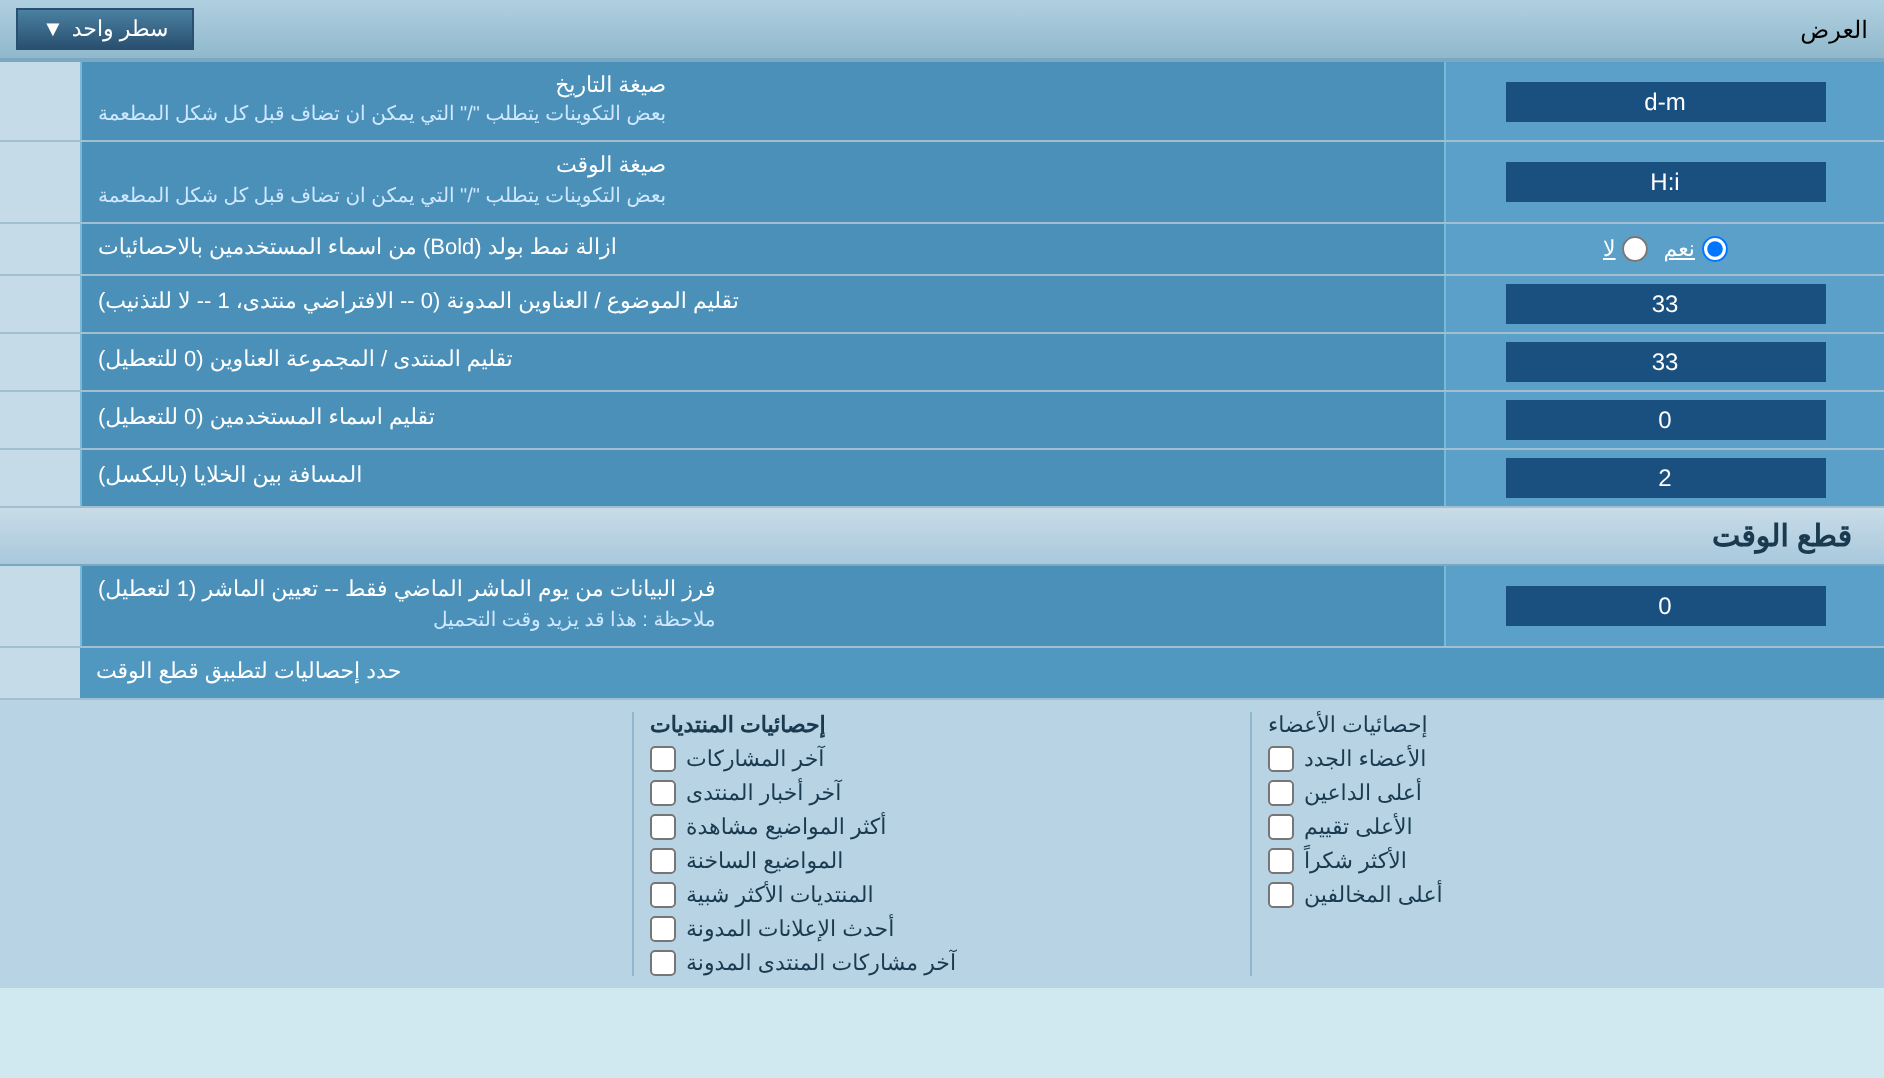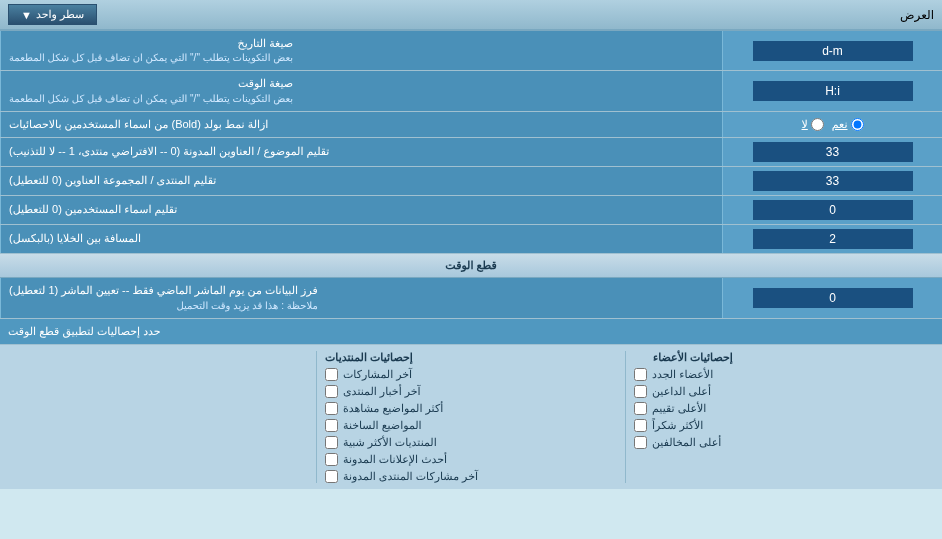--- a/index.html
+++ b/index.html
@@ -26,20 +26,21 @@
       background: #4a90b8;
       color: #fff;
       padding: 5px 8px;
       text-align: right;
       font-size: 11px;
       display: flex;
       align-items: center;
       justify-content: flex-end;
       line-height: 1.4;
       border-left: 1px solid #7ab8d8;
+      margin-left: 40px;
     }
     .input-cell {
       width: 220px;
       background: #5aa0c8;
       display: flex;
       align-items: center;
       justify-content: center;
       padding: 4px 8px;
       border-left: 1px solid #7ab8d8;
     }
@@ -70,24 +71,24 @@
       cursor: pointer;
       font-family: inherit;
       display: flex;
       align-items: center;
       gap: 4px;
     }
     .section-header-row {
       background: linear-gradient(to bottom, #c8dce8, #a8c8dc);
       padding: 5px 16px;
       font-weight: bold;
-      font-size: 11px;
+      font-size: 15px;
       color: #1a3a50;
       border-bottom: 1px solid #7aa8c0;
-      text-align: center;
+      text-align: right;
     }
     .radio-cell {
       width: 220px;
       background: #5aa0c8;
       display: flex;
       align-items: center;
       justify-content: center;
       padding: 4px 8px;
       gap: 8px;
       border-left: 1px solid #7ab8d8;
@@ -224,21 +225,21 @@
     </div>
   </div>
 
   <div class="row">
     <div class="label-cell" style="background:#5098c0;justify-content:flex-end;width:100%;border-left:none;">حدد إحصاليات لتطبيق قطع الوقت</div>
   </div>
 
   <div class="checkboxes-container">
 
     <div class="checkbox-col">
-      <div class="checkbox-item" style="font-weight:bold;justify-content:flex-end;margin-left:19px;">إحصائيات الأعضاء</div>
+      <div class="checkbox-item" style="font-weight:normal;justify-content:flex-end;">إحصائيات الأعضاء</div>
       <div class="checkbox-item">
         <span>الأعضاء الجدد</span>
         <input type="checkbox" style="">
       </div>
       <div class="checkbox-item">
         <span>أعلى الداعين</span>
         <input type="checkbox" style="">
       </div>
       <div class="checkbox-item">
         <span>الأعلى تقييم</span>

